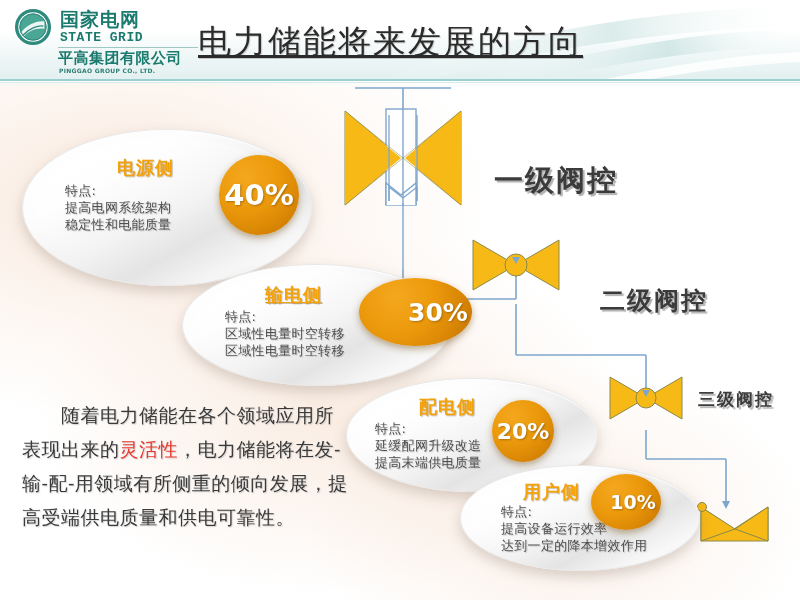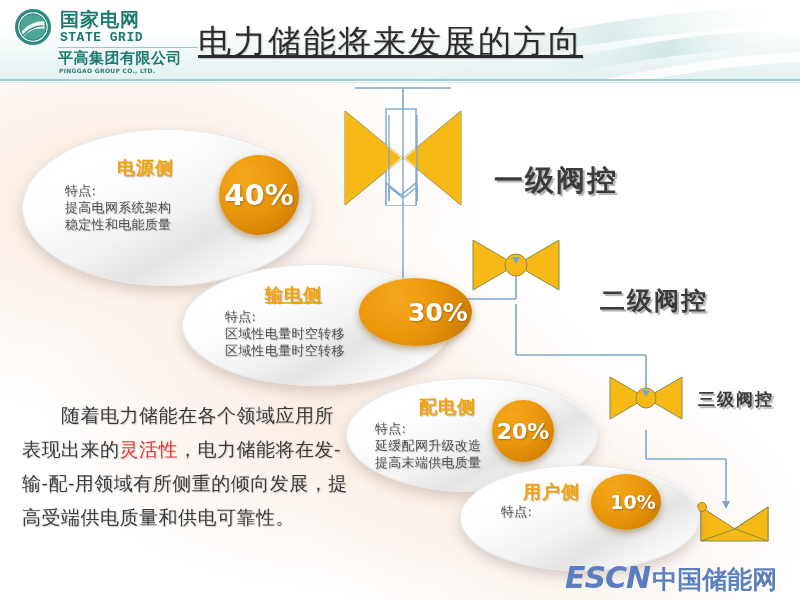--- a/index.html
+++ b/index.html
@@ -238,28 +238,26 @@
     </div>
   </div>
   <div class="pct" style="left:492px;top:400px;width:62px;height:62px;">
     <span style="font-size:22px;">20%</span>
   </div>
 
   <div class="card" style="left:460px;top:465px;width:238px;height:104px;">
     <div class="card-title" style="left:62px;top:14px;">用户侧</div>
     <div class="card-body" style="left:40px;top:37px;">
       <div>特点:</div>
+      <div>提高设备运行效率</div>
+      <div>达到一定的降本增效作用</div>
     </div>
   </div>
   <div class="pct" style="left:591px;top:474px;width:56px;height:56px;padding-left:14px;">
     <span style="font-size:19px;">10%</span>
   </div>
 
   <div class="para">
     <span>　　随着电力储能在各个领域应用所表现出来的</span><span class="hl">灵活性</span><span>，电力储能将在发-输-配-用领域有所侧重的倾向发展，提高受端供电质量和供电可靠性。</span>
   </div>
 
-  <div class="watermark">
-    <span class="wm-escn">ESCN</span>
-    <span class="wm-cn">中国储能网</span>
-  </div>
 
 </div>
 
 </body></html>

